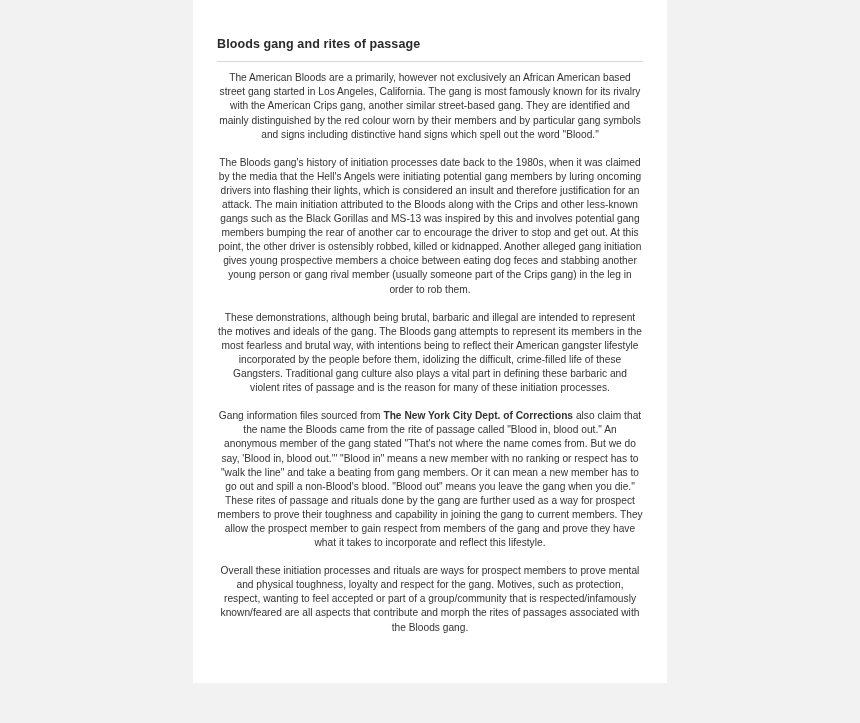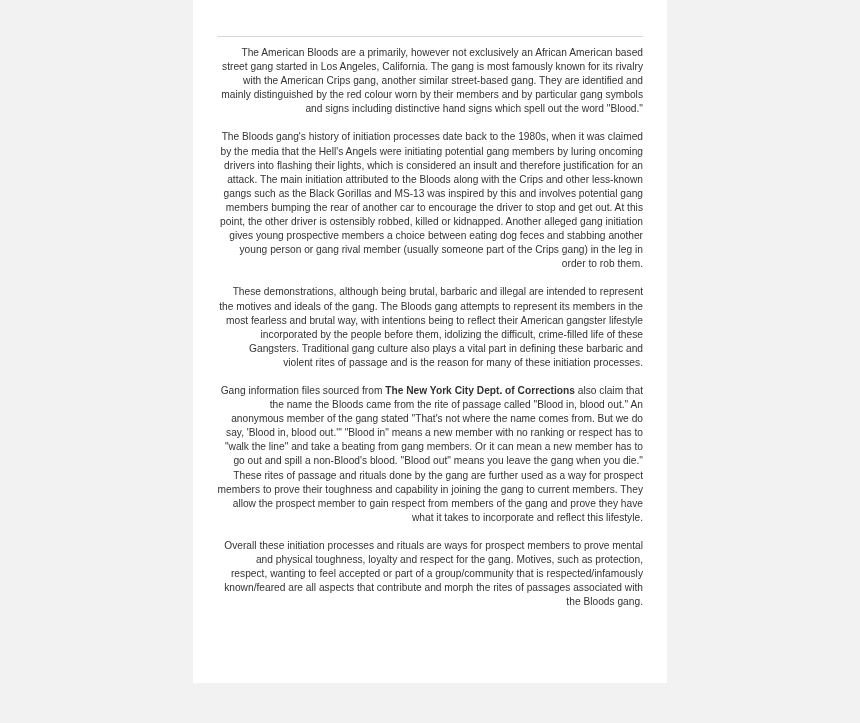--- a/index.html
+++ b/index.html
@@ -34,35 +34,36 @@
   .title-rule {
     border: 0;
     border-top: 1px solid #d8d8d8;
     margin: 0 0 9px 0;
   }
   .para {
     font-size: 10.2px;
     line-height: 14.1px;
     color: #333333;
     margin: 0 0 14px 0;
-    text-align: right;
+    text-align: center;
     letter-spacing: 0.01px;
   }
   .para:last-child {
     margin-bottom: 0;
   }
   .em-bold-italic {
     font-weight: bold;
   }
 </style>
 </head>
 <body>
 
 <div class="page">
 
+  <h1 class="doc-title">Bloods gang and rites of passage</h1>
   <hr class="title-rule">
 
   <p class="para">The American Bloods are a primarily, however not exclusively an African American based street gang started in Los Angeles, California. The gang is most famously known for its rivalry with the American Crips gang, another similar street-based gang. They are identified and mainly distinguished by the red colour worn by their members and by particular gang symbols and signs including distinctive hand signs which spell out the word "Blood."</p>
   <p class="para">The Bloods gang's history of initiation processes date back to the 1980s, when it was claimed by the media that the Hell's Angels were initiating potential gang members by luring oncoming drivers into flashing their lights, which is considered an insult and therefore justification for an attack. The main initiation attributed to the Bloods along with the Crips and other less-known gangs such as the Black Gorillas and MS-13 was inspired by this and involves potential gang members bumping the rear of another car to encourage the driver to stop and get out. At this point, the other driver is ostensibly robbed, killed or kidnapped. Another alleged gang initiation gives young prospective members a choice between eating dog feces and stabbing another young person or gang rival member (usually someone part of the Crips gang) in the leg in order to rob them.</p>
   <p class="para">These demonstrations, although being brutal, barbaric and illegal are intended to represent the motives and ideals of the gang. The Bloods gang attempts to represent its members in the most fearless and brutal way, with intentions being to reflect their American gangster lifestyle incorporated by the people before them, idolizing the difficult, crime-filled life of these Gangsters. Traditional gang culture also plays a vital part in defining these barbaric and violent rites of passage and is the reason for many of these initiation processes.</p>
 
   <p class="para"><span>Gang information files sourced from </span><span class="em-bold-italic">The New York City Dept. of Corrections</span><span> also claim that the name the Bloods came from the rite of passage called "Blood in, blood out." An anonymous member of the gang stated "That's not where the name comes from. But we do say, 'Blood in, blood out.'" "Blood in" means a new member with no ranking or respect has to "walk the line" and take a beating from gang members. Or it can mean a new member has to go out and spill a non-Blood's blood. "Blood out" means you leave the gang when you die." These rites of passage and rituals done by the gang are further used as a way for prospect members to prove their toughness and capability in joining the gang to current members. They allow the prospect member to gain respect from members of the gang and prove they have what it takes to incorporate and reflect this lifestyle.</span></p>
 
   <p class="para">Overall these initiation processes and rituals are ways for prospect members to prove mental and physical toughness, loyalty and respect for the gang. Motives, such as protection, respect, wanting to feel accepted or part of a group/community that is respected/infamously known/feared are all aspects that contribute and morph the rites of passages associated with the Bloods gang.</p>
 

